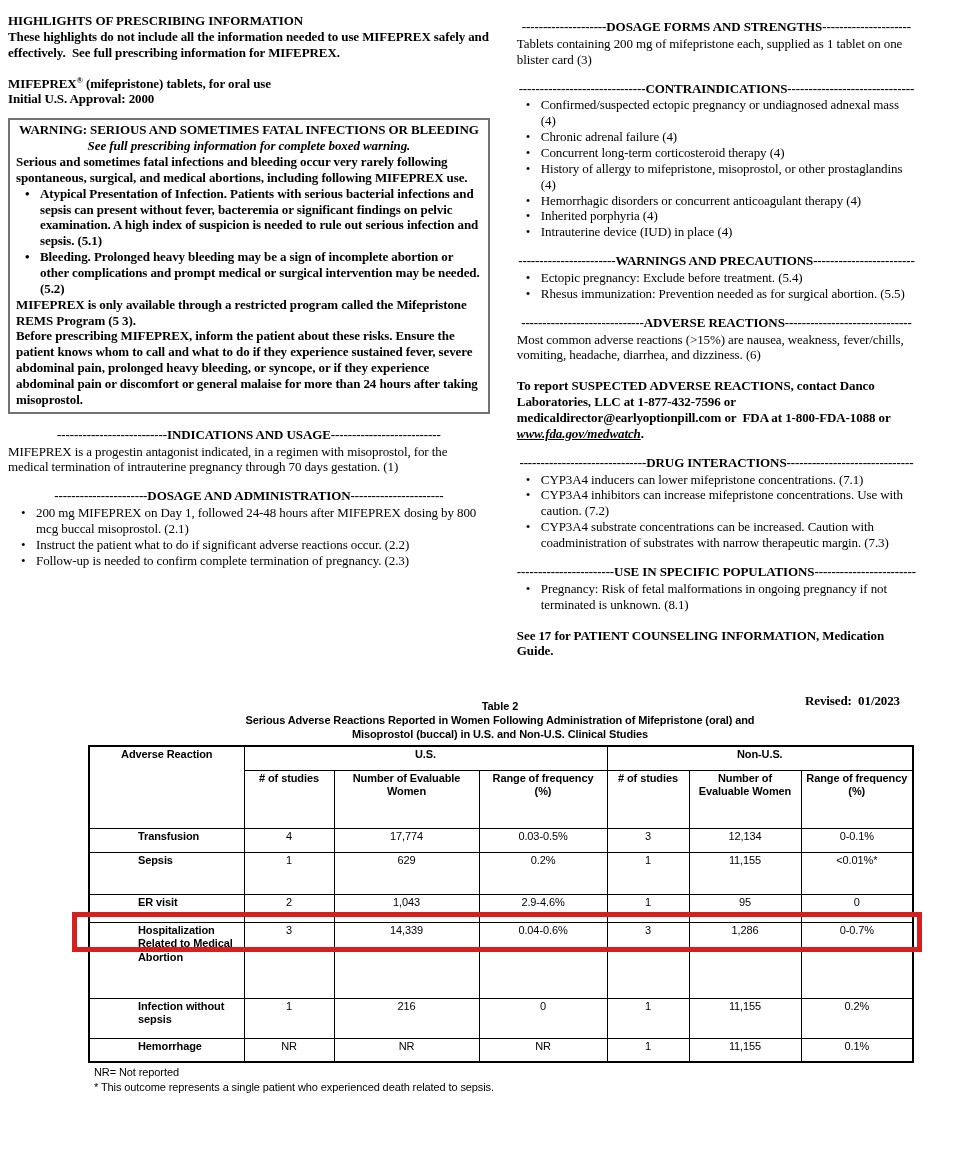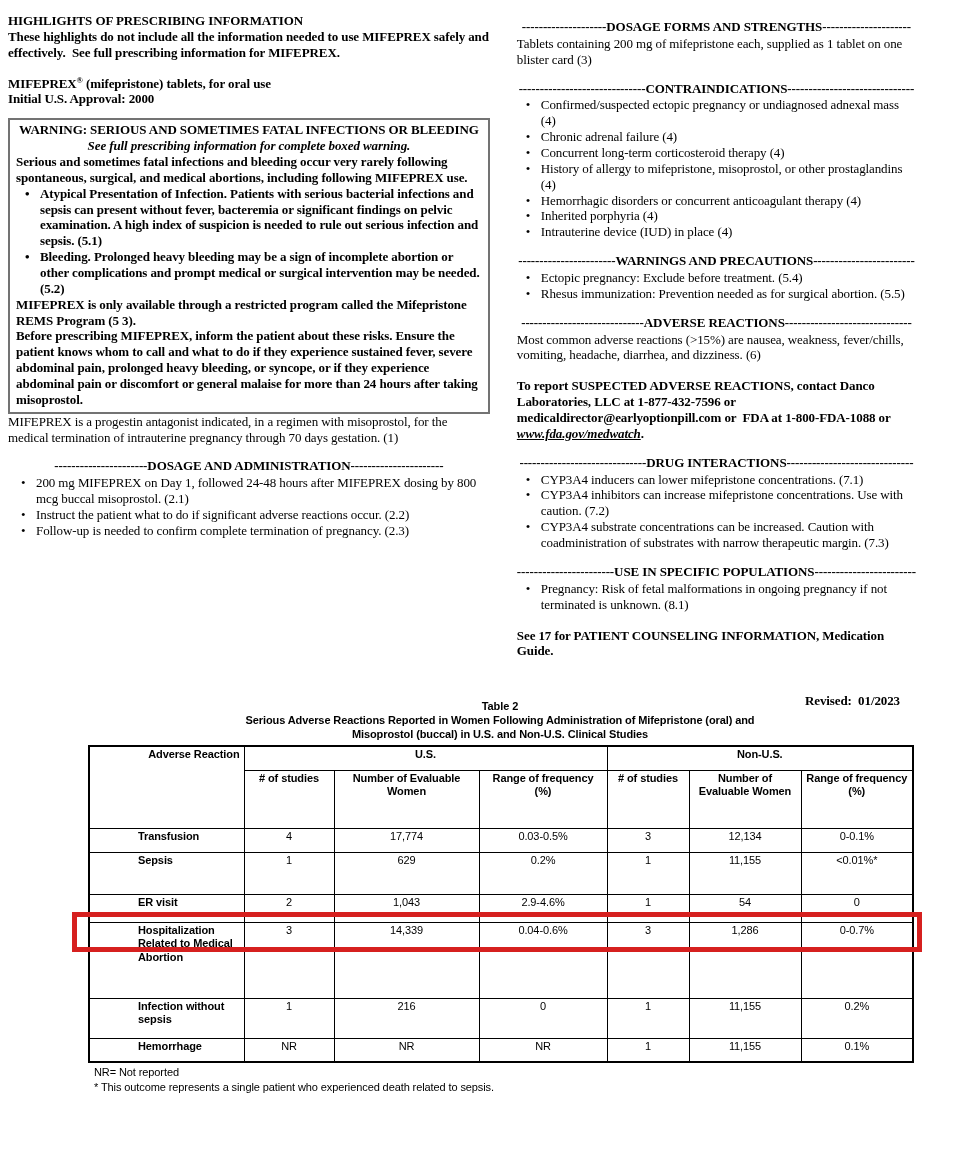--- a/index.html
+++ b/index.html
@@ -36,21 +36,21 @@
   
   .table-area {
     position:absolute; left:88px; top:700px; width:824px;
     font-family:"Liberation Sans", sans-serif; font-size:11px; color:#000;
   }
   .t-label { text-align:center; font-weight:bold; line-height:1.25; }
   .t-title { text-align:center; font-weight:bold; line-height:1.25; margin-bottom:4px; }
   table { border-collapse:collapse; width:824px; table-layout:fixed; border:2px solid #000; }
   th, td { border:1.5px solid #000; padding:1px 4px; vertical-align:top; overflow:hidden; }
   th { font-weight:bold; text-align:center; }
-  th.rowhead { text-align:right; vertical-align:top; }
+  th.rowhead { text-align:center; vertical-align:top; }
   td.name { font-weight:bold; text-align:left;padding-left:48px; }
   td.val { text-align:center; }
   .fn { margin-top:3px; padding-left:6px; }
   .red-box { position:absolute; box-sizing:border-box; border-style:solid; border-width:5px; }
 </style>
 </head>
 <body>
 
 <div class="page">
 
@@ -67,20 +67,21 @@
         <p class="center italic">See full prescribing information for complete boxed warning.</p>
         <p>Serious and sometimes fatal infections and bleeding occur very rarely following spontaneous, surgical, and medical abortions, including following MIFEPREX use.</p>
         <ul>
           <li>Atypical Presentation of Infection. Patients with serious bacterial infections and sepsis can present without fever, bacteremia or significant findings on pelvic examination. A high index of suspicion is needed to rule out serious infection and sepsis. (5.1)</li>
           <li>Bleeding. Prolonged heavy bleeding may be a sign of incomplete abortion or other complications and prompt medical or surgical intervention may be needed. (5.2)</li>
         </ul>
         <p>MIFEPREX is only available through a restricted program called the Mifepristone REMS Program (5 3).</p>
         <p>Before prescribing MIFEPREX, inform the patient about these risks. Ensure the patient knows whom to call and what to do if they experience sustained fever, severe abdominal pain, prolonged heavy bleeding, or syncope, or if they experience abdominal pain or discomfort or general malaise for more than 24 hours after taking misoprostol.</p>
       </div>
 
+      <div class="sec-h">--------------------------INDICATIONS AND USAGE--------------------------</div>
       <p>MIFEPREX is a progestin antagonist indicated, in a regimen with misoprostol, for the medical termination of intrauterine pregnancy through 70 days gestation. (1)</p>
 
       <div class="sec-h">----------------------DOSAGE AND ADMINISTRATION----------------------</div>
       <ul>
         <li>200 mg MIFEPREX on Day 1, followed 24-48 hours after MIFEPREX dosing by 800 mcg buccal misoprostol. (2.1)</li>
         <li>Instruct the patient what to do if significant adverse reactions occur. (2.2)</li>
         <li>Follow-up is needed to confirm complete termination of pregnancy. (2.3)</li>
       </ul>
     </div>
 
@@ -171,21 +172,21 @@
         <td class="val">1</td>
         <td class="val">11,155</td>
         <td class="val">&lt;0.01%*</td>
       </tr>
       <tr style="height:28px">
         <td class="name">ER visit</td>
         <td class="val">2</td>
         <td class="val">1,043</td>
         <td class="val">2.9-4.6%</td>
         <td class="val">1</td>
-        <td class="val">54</td>
+        <td class="val">95</td>
         <td class="val">0</td>
       </tr>
       <tr style="height:76px">
         <td class="name">Hospitalization Related to Medical Abortion</td>
         <td class="val">3</td>
         <td class="val">14,339</td>
         <td class="val">0.04-0.6%</td>
         <td class="val">3</td>
         <td class="val">1,286</td>
         <td class="val">0-0.7%</td>

